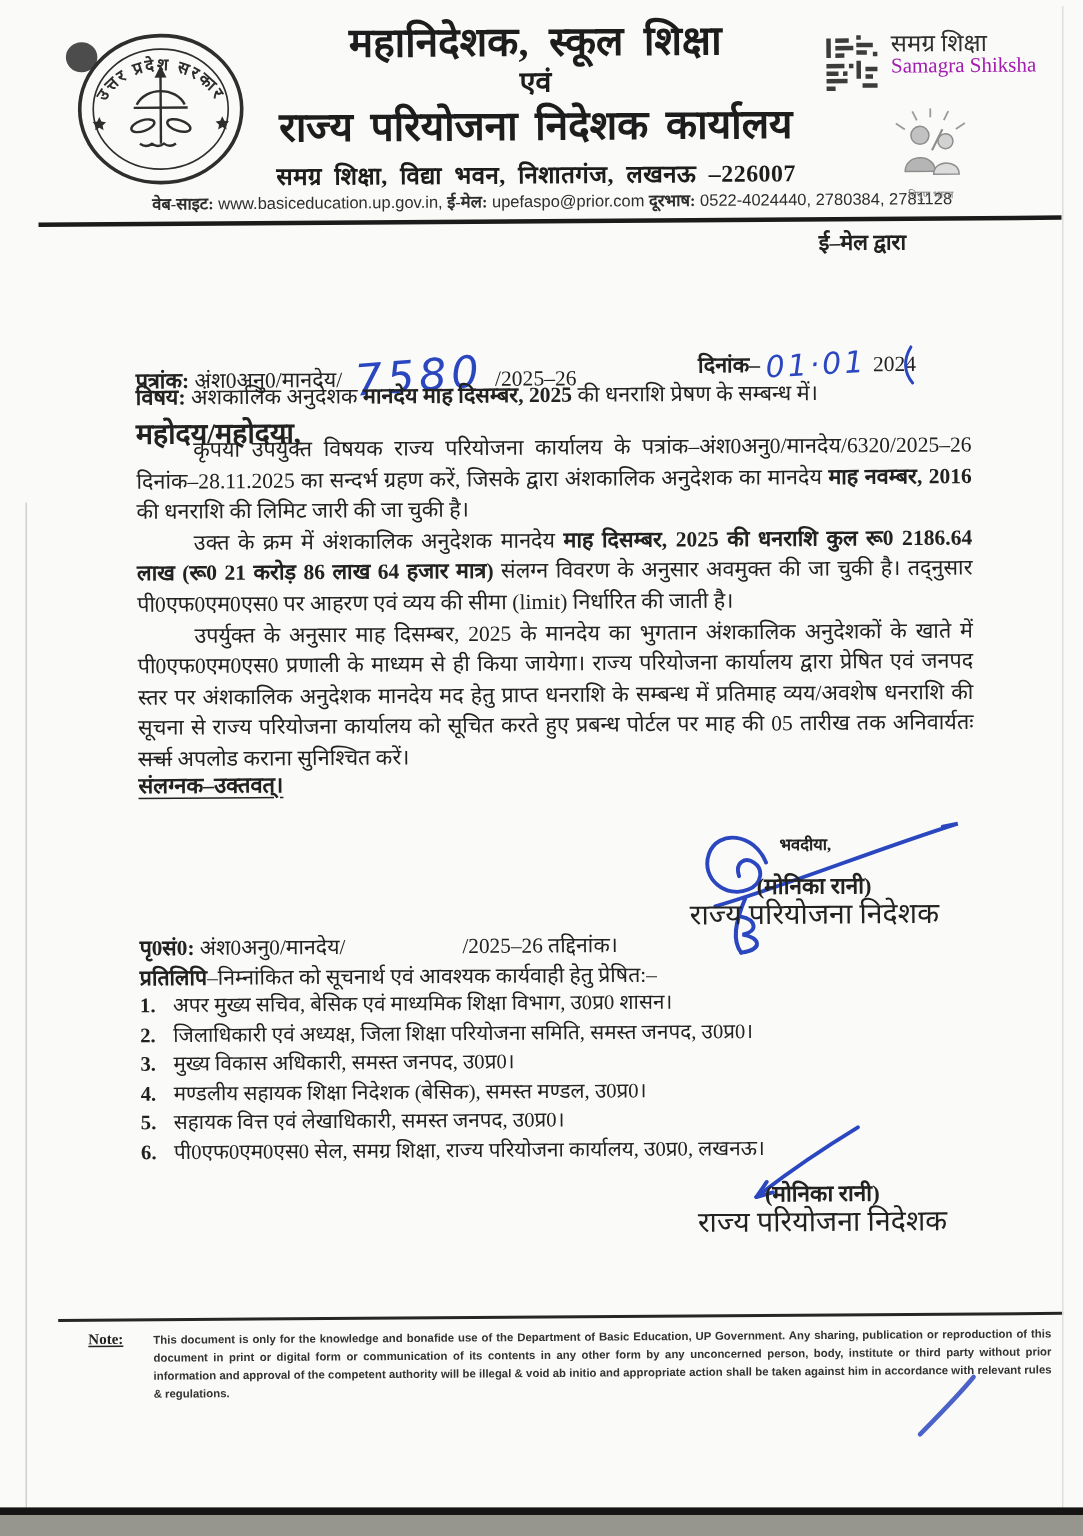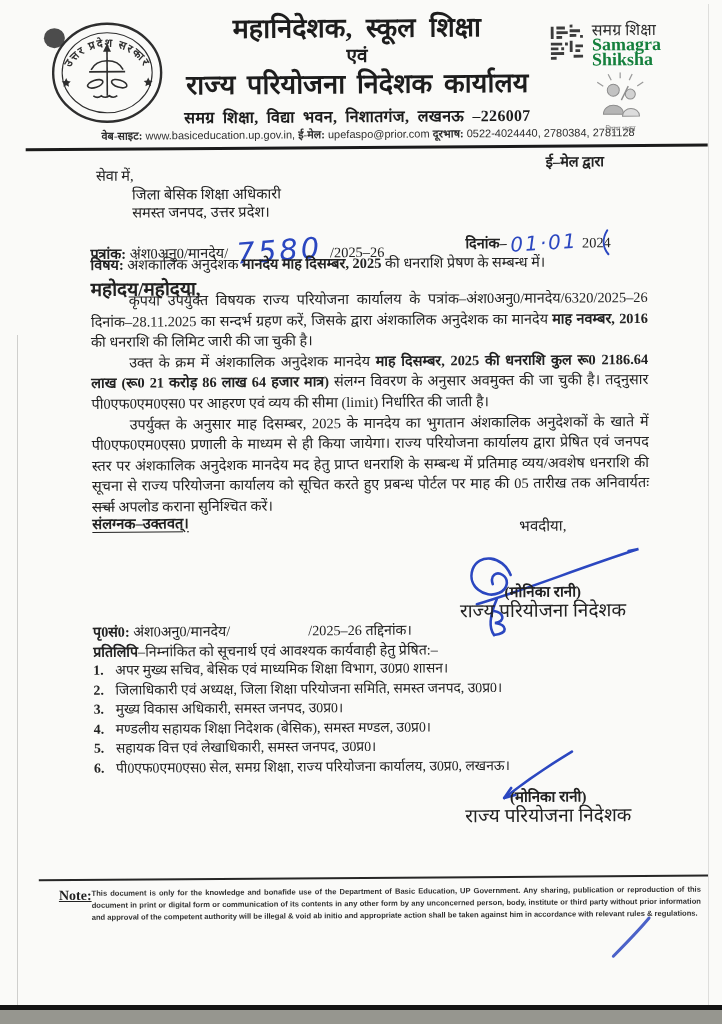--- a/index.html
+++ b/index.html
@@ -18,21 +18,21 @@
   .t1{font-size:27px;font-weight:bold;word-spacing:7px;line-height:32px;}
   .t2{font-size:19px;font-weight:bold;line-height:24px;}
   .t3{font-size:27px;font-weight:bold;word-spacing:5px;line-height:33px;}
   .addr{font-size:16px;font-weight:bold;word-spacing:4px;margin-top:4px;letter-spacing:.3px;}
   .contact{position:absolute;left:78px;top:126px;width:585px;text-align:center;font-size:11px;
            font-family:"Liberation Sans","DejaVu Sans",sans-serif;color:#2e2e2e;white-space:nowrap;}
   .contact b{font-family:"Liberation Serif",serif;}
   .logo-samagra{position:absolute;left:552px;top:24px;display:flex;align-items:flex-start;}
   .samagra-text{margin-left:7px;line-height:15px;}
   .samagra-hi{font-size:16px;color:#2f2f2f;}
-  .samagra-en{font-size:18px;color:#15803d;font-weight:bold;}
+  .samagra-en{font-size:14px;color:#a21caf;}
   .logo-nipun{position:absolute;left:584px;top:74px;width:78px;text-align:center;}
   .nipun-cap{font-size:7px;color:#6e6e6e;margin-top:-2px;}
   .rule{position:absolute;left:28px;top:146px;width:682px;height:3px;background:#1b1b1b;}
 
   
   .email-via{position:absolute;left:548px;top:152px;font-size:14.5px;font-weight:bold;}
   .recipient{position:absolute;left:98px;top:165px;font-size:14.6px;line-height:18.5px;}
   .recipient .ind{margin-left:36px;}
   .refline{position:absolute;left:92px;top:222px;width:560px;height:36px;font-size:14.4px;}
   .ref-left{position:absolute;left:0;top:8px;white-space:nowrap;}
@@ -41,39 +41,39 @@
   .hw-no{font-size:29px;letter-spacing:3px;transform:rotate(-4deg);margin:0 8px;position:relative;top:3px;}
   .hw-date{font-size:20px;letter-spacing:2px;transform:rotate(-3deg);margin:0 4px;position:relative;top:2px;}
   .yr{position:relative;display:inline-block;}
   .yr svg{position:absolute;right:-3px;top:-6px;}
   .subject{position:absolute;left:92px;top:253px;width:566px;font-size:14.4px;}
   .salutation{position:absolute;left:92px;top:274px;font-size:19px;font-weight:bold;}
   .bodytext{position:absolute;left:92px;top:289px;width:557px;font-size:14.4px;line-height:20.6px;text-align:justify;}
   .bodytext p{margin:0;text-indent:38px;}
   .struck{text-decoration:line-through;}
   .enclosure{position:absolute;left:92px;top:511px;font-size:14.6px;font-weight:bold;text-decoration:underline;text-underline-offset:3px;}
-  .closing{position:absolute;left:519px;top:516px;font-size:15px;font-weight:normal;}
+  .closing{position:absolute;left:519px;top:556px;font-size:11px;font-weight:bold;}
   .sig1{position:absolute;left:450px;top:542px;}
   .signatory{position:absolute;left:452px;top:584px;width:180px;text-align:center;line-height:18.5px;}
   .sig-name{font-size:15px;font-weight:bold;}
   .sig-desig{font-size:19px;}
   .psline{position:absolute;left:92px;top:620px;font-size:14.2px;white-space:nowrap;}
   .ps-gap{display:inline-block;width:78px;}
   .copy-head{position:absolute;left:92px;top:640px;font-size:14.2px;}
   .copy-list{position:absolute;left:92px;top:659px;width:566px;font-size:13.8px;line-height:19.6px;}
   .copy-item{display:flex;}
   .copy-num{width:22px;font-weight:bold;flex:none;}
   .sig2{position:absolute;left:468px;top:748px;}
   .signatory2{position:absolute;left:455px;top:789px;width:182px;text-align:center;line-height:18.5px;}
 
   
   .note-rule{position:absolute;left:36px;top:877px;width:670px;height:2px;background:#262626;}
   .note{position:absolute;left:56px;top:886px;width:642px;display:flex;
         font-family:"Liberation Sans","DejaVu Sans",sans-serif;}
-  .note-label{font-size:14px;font-weight:bold;text-decoration:underline;margin-right:0;flex:none;
+  .note-label{font-size:10px;font-weight:bold;text-decoration:underline;margin-right:20px;flex:none;
               font-family:"Liberation Serif",serif;}
   .note-text{font-size:7.6px;font-weight:700;line-height:1.6;text-align:justify;color:#333;}
   .pen-mark{position:absolute;left:602px;top:916px;}
   b{font-weight:bold;}
 </style>
 </head>
 <body>
 
 <div class="page">
   <div class="tilt">
@@ -160,25 +160,20 @@
         <path d="M33,44 C33,34 50,34 50,44 Z" fill="#dcdcdc" stroke="#8d8d8d"></path>
         <line x1="32" y1="28" x2="39" y2="14" stroke="#8d8d8d" stroke-width="1.4"></line>
       </svg>
       <div class="nipun-cap">निपुण भारत</div>
     </div>
 
     <div class="rule"></div>
 
     <div class="email-via">ई–मेल द्वारा</div>
 
-    <div class="recipient">
-      <div>सेवा में,</div>
-      <div class="ind">जिला बेसिक शिक्षा अधिकारी</div>
-      <div class="ind">समस्त जनपद, उत्तर प्रदेश।</div>
-    </div>
 
     <div class="refline">
       <span class="ref-left">
         <b>पत्रांक:</b><span> अंश0अनु0/मानदेय/</span><span class="hw hw-no">7580</span><span>/2025–26</span>
       </span>
       <span class="ref-date">
         <b>दिनांक–</b><span class="hw hw-date">01·01</span><span class="yr"><span>2024</span><svg width="14" height="28" viewBox="0 0 14 28">
               <path d="M8 2 C3 10 3 19 9 26" stroke="#2b47c0" stroke-width="2" fill="none" stroke-linecap="round"></path>
             </svg></span>
       </span>

